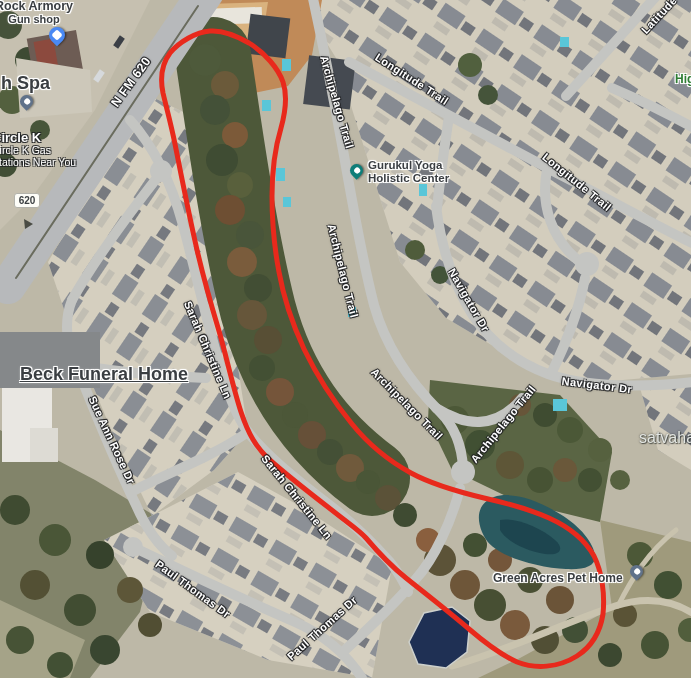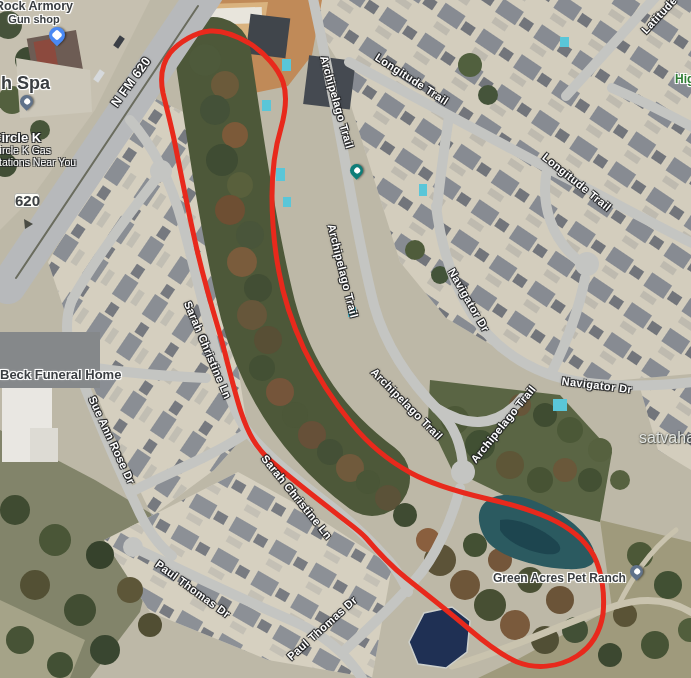--- a/index.html
+++ b/index.html
@@ -24,21 +24,21 @@
   .pin{position:absolute;width:13px;height:13px;border-radius:50% 50% 50% 0;
        transform:rotate(-45deg);box-shadow:1px 1px 2px rgba(0,0,0,.45);}
   .pin::after{content:"";position:absolute;left:3.5px;top:3.5px;width:6px;height:6px;
        border-radius:50%;background:#fff;}
   .pin.big{width:16px;height:16px;}
   .pin.big::after{left:4px;top:4px;width:8px;height:8px;border-radius:2px;}
   .pin.blue{background:#4a89f4;}
   .pin.slate{background:#60728a;}
   .pin.teal{background:#0e7d78;}
   .shield{position:absolute;width:24px;height:13px;background:#fdfdf8;border:1px solid #b3b3ac;
-          border-radius:3px;color:#3c4043;font-size:15px;font-weight:bold;text-align:center;
+          border-radius:3px;color:#3c4043;font-size:10px;font-weight:bold;text-align:center;
           line-height:13px;}
 </style>
 </head>
 <body>
 
 <div class="stage">
 
   <svg width="691" height="678" viewBox="0 0 691 678">
     <defs>
       <pattern id="hA" width="46" height="36" patternUnits="userSpaceOnUse" patternTransform="rotate(-56)">
@@ -247,18 +247,22 @@
   <div class="lbl poi" style="left:-14px;top:0;width:96px;text-align:center;">
     <div style="font-size:12.5px;">Rock Armory</div>
     <div class="sub">Gun shop</div>
   </div>
   <div class="lbl poi" style="left:1px;top:77px;font-size:18px;">h Spa</div>
   <div class="lbl poiwhite" style="left:-8px;top:131px;">
     <div>Circle K</div>
     <div class="sub">Circle K Gas</div>
     <div class="sub">Stations Near You</div>
   </div>
-  <div class="lbl poi" style="left:0;top:368px;font-size:13px;">Beck Funeral Home</div>
-  <div class="lbl poi" style="left:493px;top:572px;">Green Acres Pet Ranch</div>
+  <div class="lbl poi" style="left:20px;top:368px;font-size:18px;text-decoration:underline;">Beck Funeral Home</div>
+  <div class="lbl poi" style="left:368px;top:159px;font-size:11.5px;">
+    <div>Gurukul Yoga</div>
+    <div>Holistic Center</div>
+  </div>
+  <div class="lbl poi" style="left:493px;top:572px;">Green Acres Pet Home</div>
   <div class="lbl faint" style="left:639px;top:429px;">satvahan</div>
   <div class="lbl poi green" style="left:675px;top:73px;">Hig</div>
 
 </div>
 
 </body></html>

